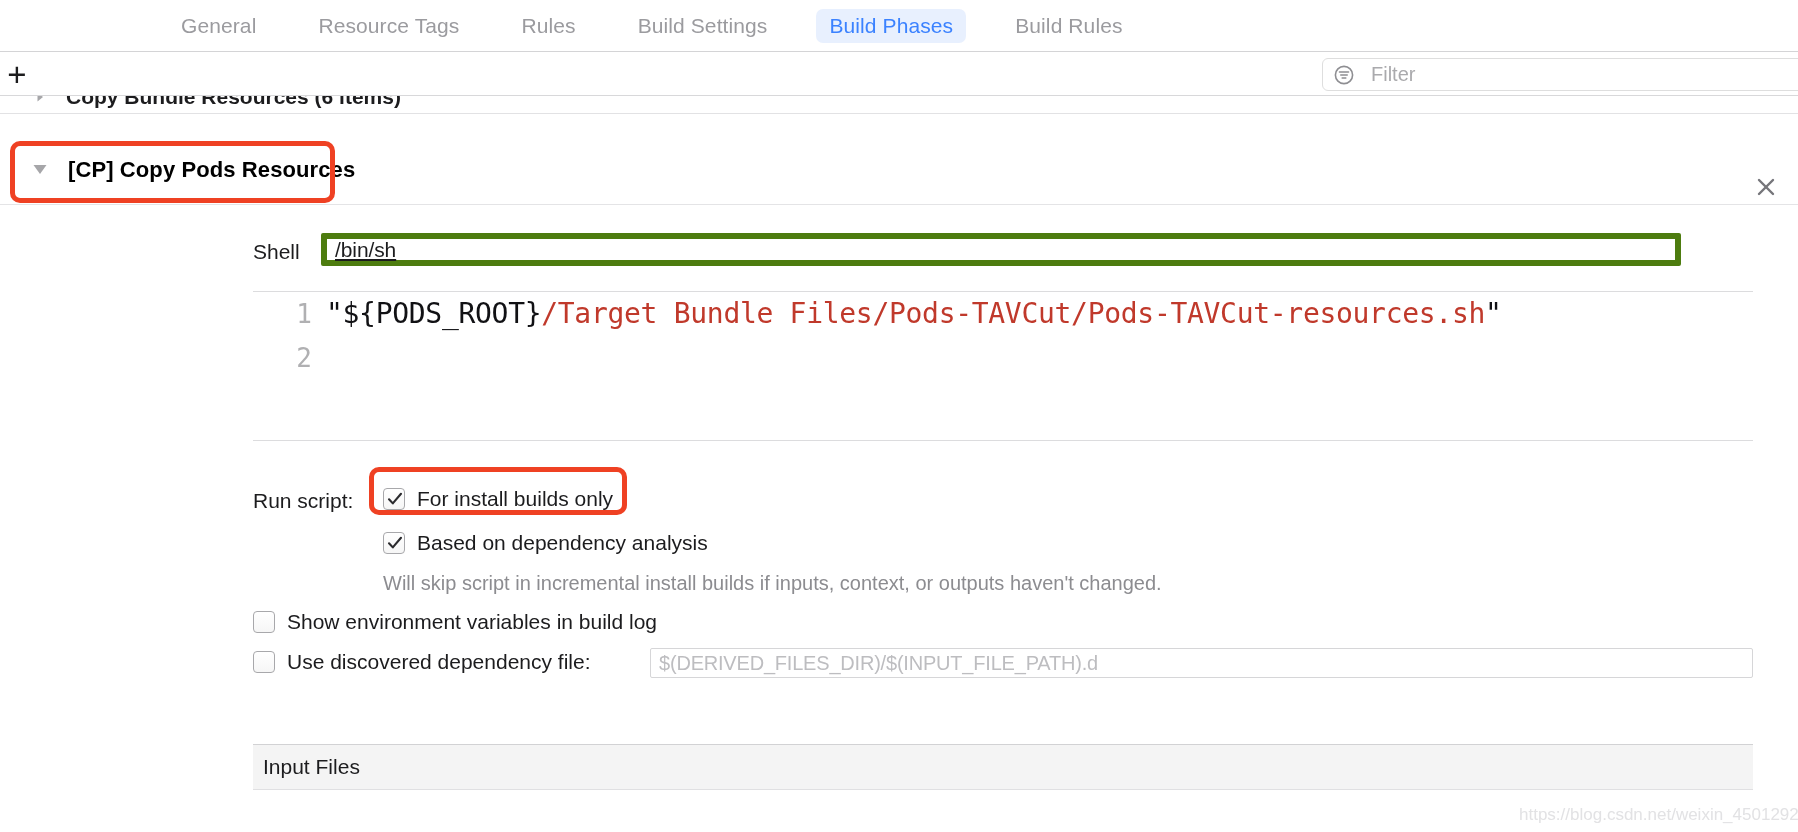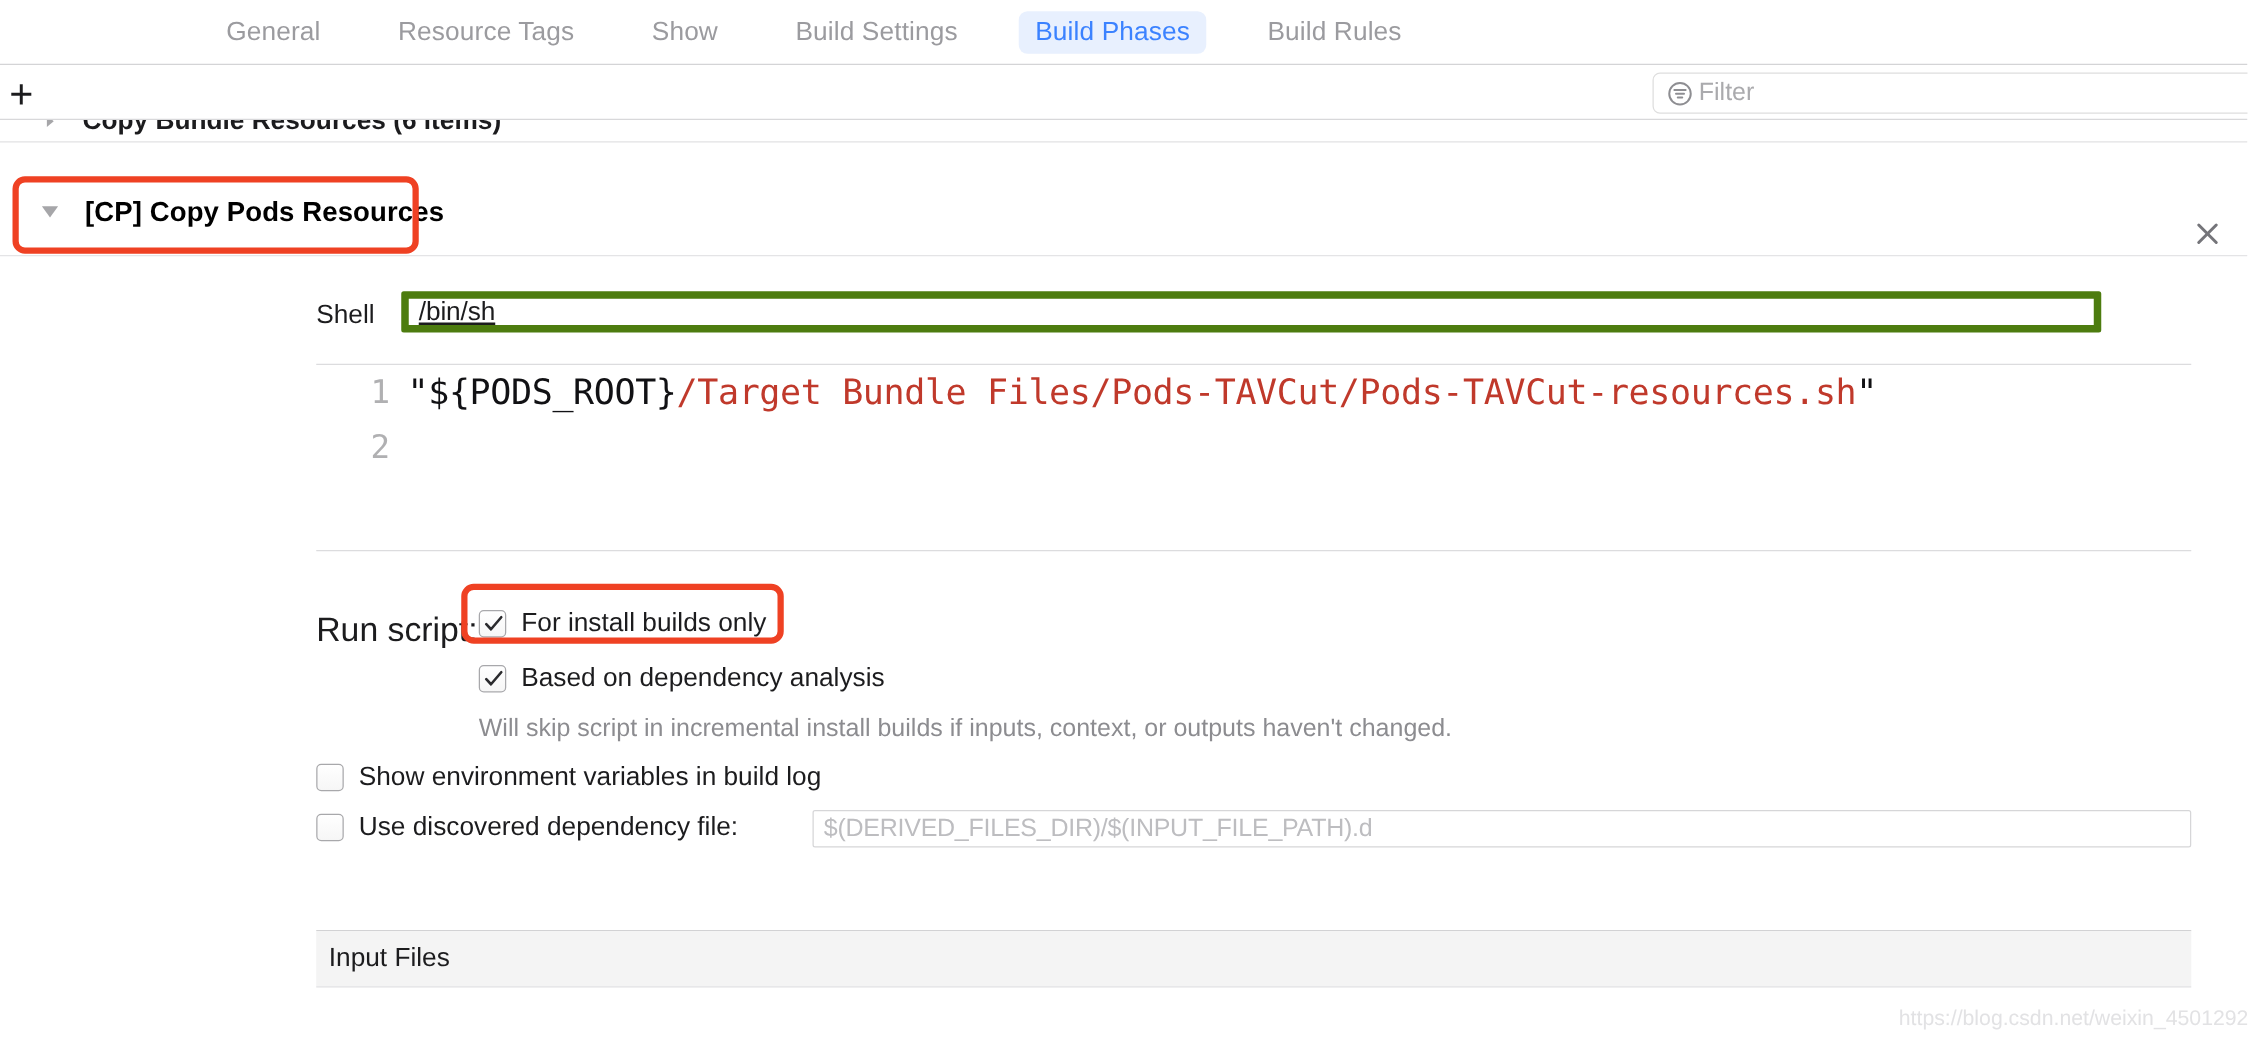--- a/index.html
+++ b/index.html
@@ -78,21 +78,21 @@
     border-radius: 6px;
     display: flex;
     align-items: center;
     padding-left: 10px;
     box-sizing: border-box;
   }
   #filter-icon { width: 22px; height: 22px; flex: 0 0 auto; }
   #filter-placeholder {
     font-size: 20px;
     color: #aaaaad;
-    margin-left: 4px;
+    margin-left: 16px;
   }
   #toolbar-sep {
     position: absolute;
     left: 0; top: 95px;
     width: 1798px; height: 1px;
     background: #d8d8da;
   }
 
   
   #prev-phase-row {
@@ -225,21 +225,21 @@
     white-space: pre-wrap;
     letter-spacing: -.3px;
   }
   .tok-str { color: #111114; }
   .tok-path { color: #c0392b; }
 
   
   #runscript-label {
     position: absolute;
     left: 253px; top: 489px;
-    font-size: 27px;
+    font-size: 21px;
     color: #1c1c1e;
   }
   .opt-row {
     position: absolute;
     display: flex;
     align-items: center;
   }
   #opt-install  { left: 383px; top: 487px; }
   #opt-depanal  { left: 383px; top: 531px; }
   #opt-showenv  { left: 253px; top: 610px; }
@@ -337,21 +337,21 @@
     color: #e2e2e4;
     white-space: nowrap;
   }
 </style>
 </head>
 <body>
 
 <div id="tabbar">
   <div class="tab">General</div>
   <div class="tab">Resource Tags</div>
-  <div class="tab">Show</div>
+  <div class="tab">Rules</div>
   <div class="tab">Build Settings</div>
   <div class="tab active">Build Phases</div>
   <div class="tab">Build Rules</div>
 </div>
 <div id="tabbar-sep"></div>
 
 <div id="toolbar">
   <div id="add-phase-button">+</div>
 
   <div id="filter-field">

